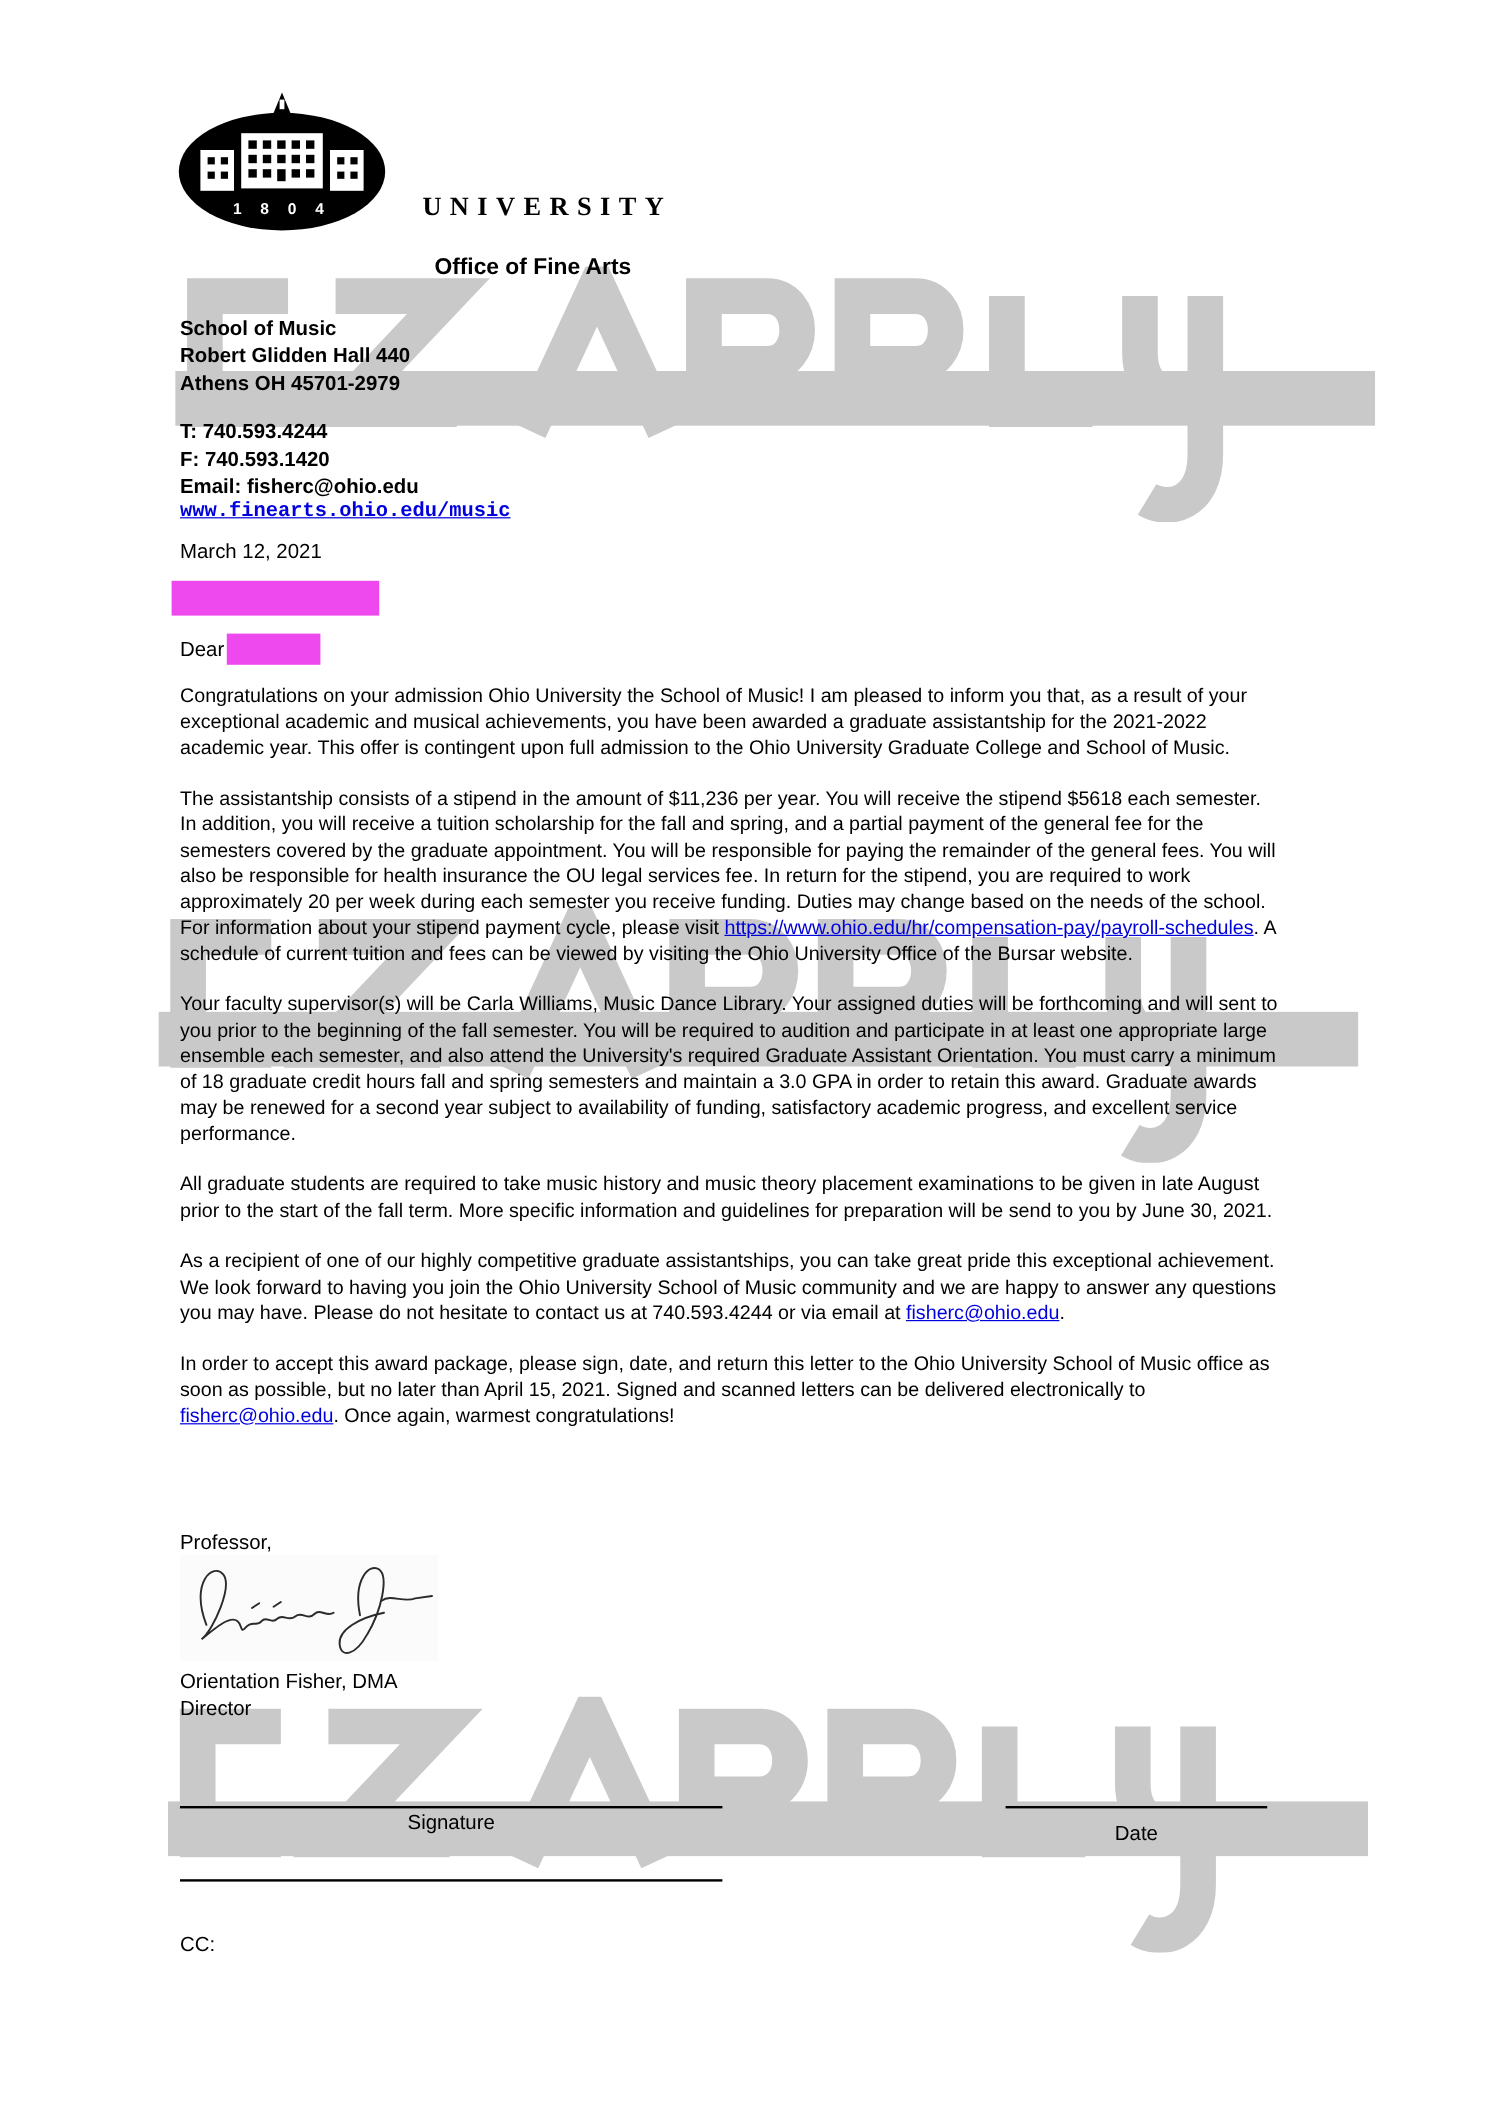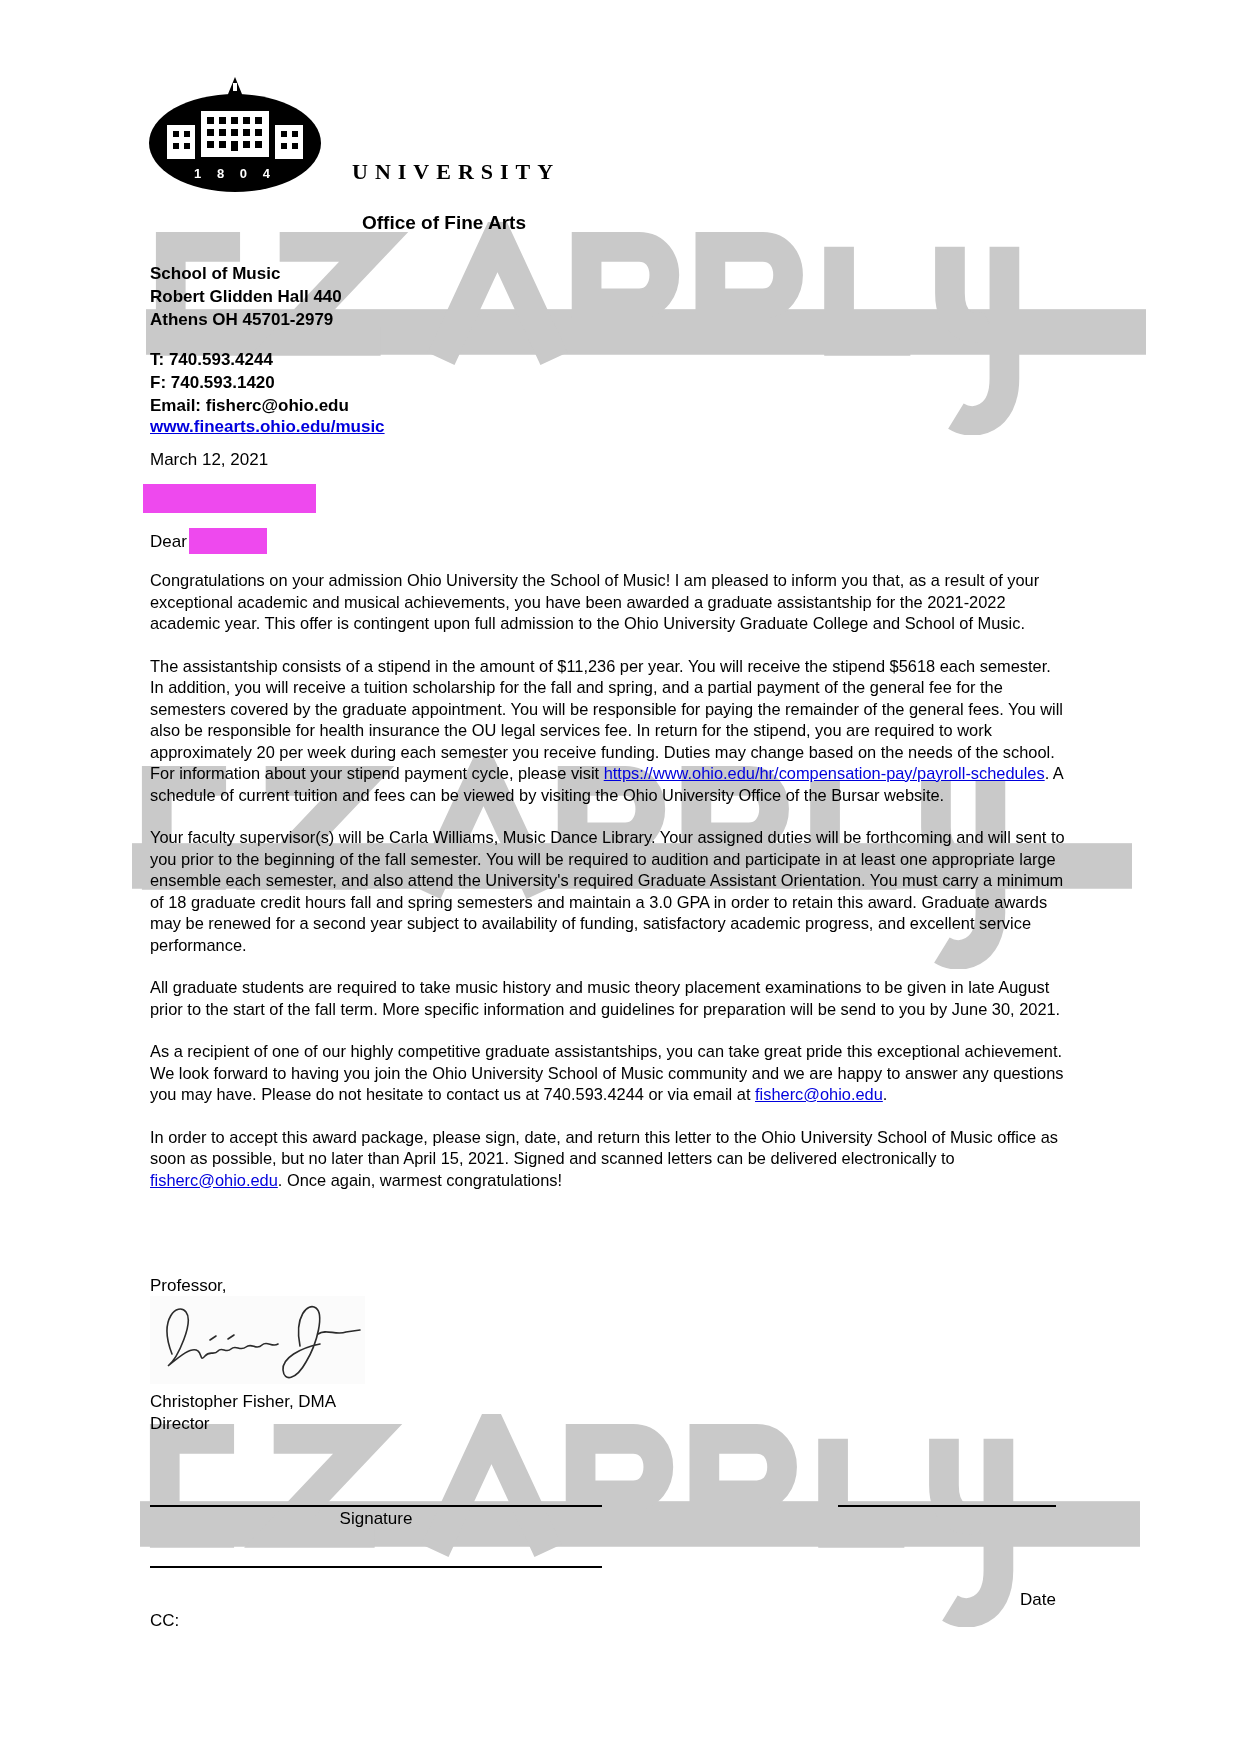--- a/index.html
+++ b/index.html
@@ -21,21 +21,21 @@
   .content{position:absolute;z-index:2;}
   #ohio-word{left:343px;top:93px;font-family:"Liberation Serif",serif;font-weight:700;
              font-size:63px;letter-spacing:15px;line-height:1;}
   #ohio-univ{left:352px;top:161px;font-family:"Liberation Serif",serif;font-weight:700;
              font-size:22px;letter-spacing:7px;line-height:1;text-align:center;}
   #college{left:362px;top:212px;font-weight:700;font-size:19px;}
   .addr{left:150px;font-weight:700;font-size:17px;line-height:23px;}
   #dept{top:262px;}
   #phones{top:348px;}
   a.link,.inline-link{color:var(--link);text-decoration:underline;cursor:pointer;}
-  #site-link{left:150px;top:417px;font-weight:700;font-size:17px;}
+  #site-link{left:150px;top:417px;font-weight:700;font-size:17px;font-family:Liberation Mono, monospace;}
   #date-line{left:150px;top:450px;font-size:17px;}
   
   .redact{position:absolute;z-index:3;background:var(--redact);}
   #redact-1{left:143px;top:484px;width:173px;height:29px;}
   #redact-2{left:189px;top:528px;width:78px;height:26px;}
   #salutation{left:150px;top:532px;font-size:17px;}
   
   #letter-body{left:150px;top:570px;width:933px;font-size:16.4px;line-height:21.5px;}
   #letter-body p.para{margin:0 16px 21px 0;}
   
@@ -44,21 +44,21 @@
   #sig-img path{stroke:#2b2b2b;stroke-width:1.6;fill:none;stroke-linecap:round;}
   #signer-name{left:150px;top:1392px;font-size:17px;}
   #signer-title{left:150px;top:1414px;font-size:17px;}
   
   .rule{position:absolute;z-index:2;border-top:2px solid #000;}
   #sig-rule{left:150px;top:1505px;width:452px;}
   #date-rule{left:838px;top:1505px;width:218px;}
   #pid-rule{left:150px;top:1566px;width:452px;}
   .rule-label{position:absolute;z-index:2;font-size:17px;text-align:center;}
   #sig-label{left:150px;top:1509px;width:452px;}
-  #date-label{left:838px;top:1590px;width:218px;text-align:right;}
+  #date-label{left:838px;top:1518px;width:218px;}
   #pid-label{left:150px;top:1570px;width:452px;}
   
   #cc{left:150px;top:1610px;font-size:17px;line-height:22px;display:flex;}
   #cc .prefix{margin-right:12px;}
   
   #seal{left:147px;top:73px;width:176px;height:120px;}
 </style>
 </head>
 <body>
 
@@ -160,21 +160,21 @@
       <p class="para"><span>In order to accept this award package, please sign, date, and return this letter to the Ohio University School of Music office as soon as possible, but no later than April 15, 2021. Signed and scanned letters can be delivered electronically to </span><a class="inline-link">fisherc@ohio.edu</a><span>. Once again, warmest congratulations!</span></p>
     </div>
 
   <div id="closing" class="content">Professor,</div>
   <svg id="sig-img" class="content" viewBox="0 0 215 88">
     <path d="M22,58 C8,22 28,6 36,16 C44,26 28,62 18,70 C30,60 42,50 48,55 C52,58 50,66 55,60 C60,54 64,60 68,55 C72,50 76,58 81,53 C86,48 90,56 96,51 C102,46 106,55 112,49 C117,44 122,52 128,48"></path>
     <path d="M150,50 C144,20 158,6 166,12 C174,18 168,46 156,66 C146,84 134,86 133,74 C132,62 150,52 170,48"></path>
     <path d="M168,38 C176,32 186,40 196,36 L210,34"></path>
     <path d="M60,44 L66,40 M78,43 L84,39"></path>
   </svg>
-  <div id="signer-name" class="content">Christopher Fisher, DMA</div>
+  <div id="signer-name" class="content">Orientation Fisher, DMA</div>
   <div id="signer-title" class="content">Director</div>
 
   <div id="sig-rule" class="rule"></div>
   <div id="date-rule" class="rule"></div>
   <div id="sig-label" class="rule-label">Signature</div>
   <div id="date-label" class="rule-label">Date</div>
   <div id="pid-rule" class="rule"></div>
 
   <div id="cc" class="content">
     <div class="prefix">CC:</div>

